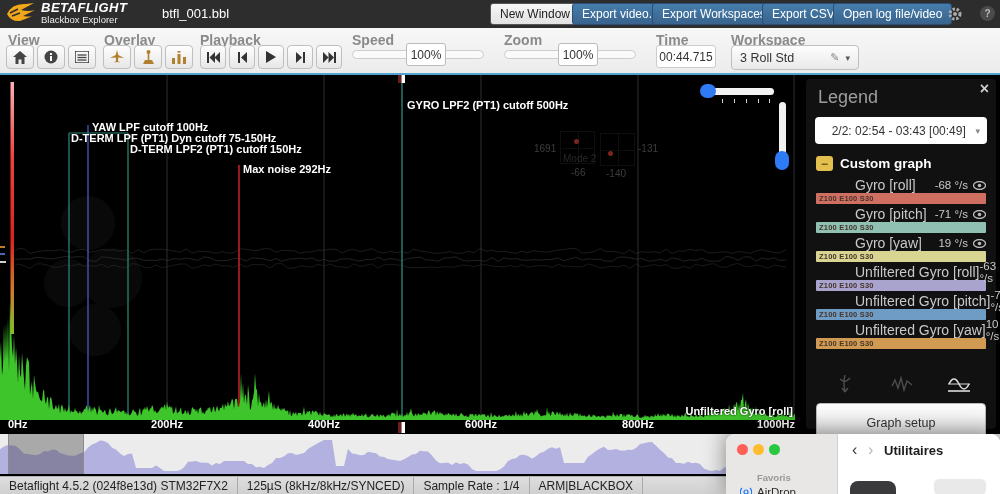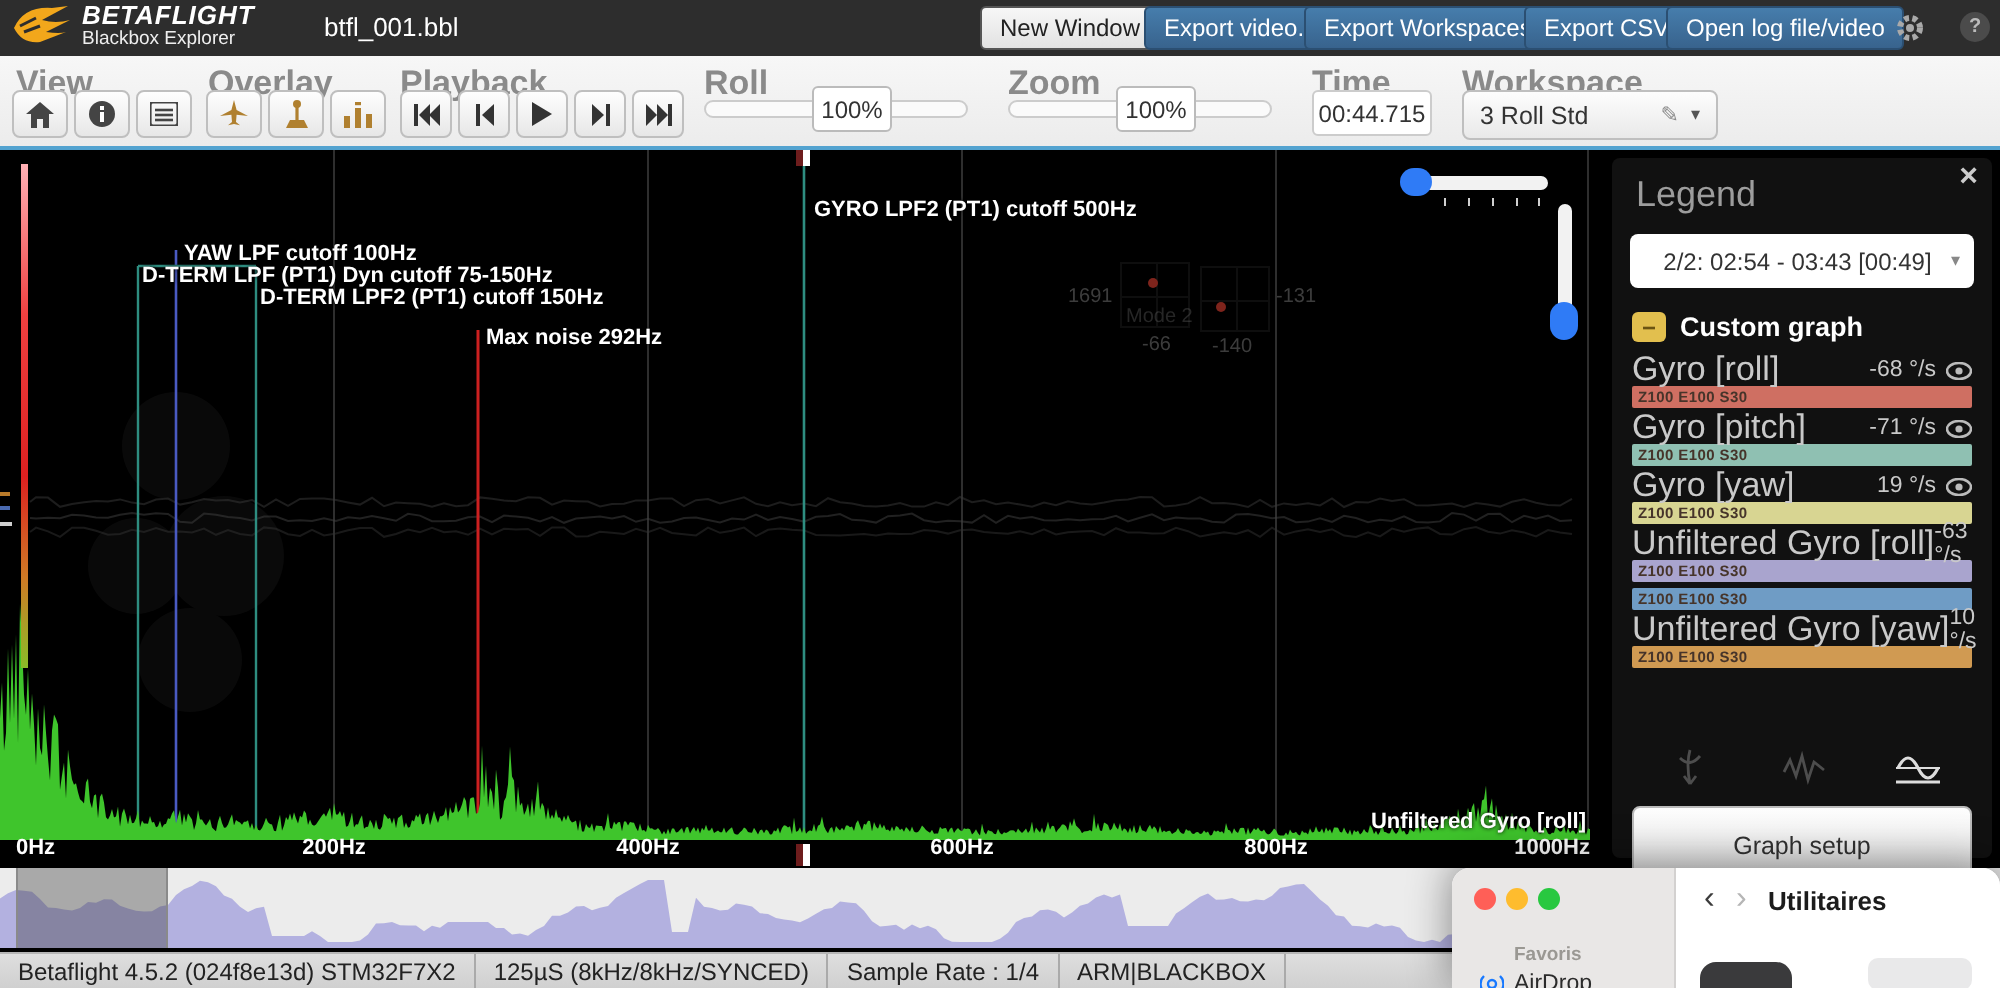--- a/index.html
+++ b/index.html
@@ -14,21 +14,21 @@
   #brand-sub{color:#eee;font-size:9.5px;margin-top:1px;}
   #filename{left:162px;top:6px;color:#fff;font-size:13px;}
   .tb-btn{position:absolute;top:3px;height:22px;border-radius:3px;font-size:12px;
           display:flex;align-items:center;justify-content:center;padding:0 9px;cursor:pointer;box-sizing:border-box;}
   .tb-btn.light{background:linear-gradient(#f7f7f7,#e2e2e2);color:#222;border:1px solid #555;}
   .tb-btn.blue{background:linear-gradient(#467dac,#38638d);color:#fff;border:1px solid #2b4f72;}
   .tb-icon{position:absolute;top:5px;width:18px;height:18px;color:#a9a9a9;}
   
   #toolbar{left:0;top:28px;width:1000px;height:47px;background:linear-gradient(#f7f7f7,#ececec);
            border-bottom:2px solid #53a3d0;box-sizing:border-box;z-index:29;}
-  .grp-label{position:absolute;top:4px;font-size:17px;font-weight:bold;color:#8a8a8a;}
+  .grp-label{position:absolute;top:4px;font-size:14px;font-weight:bold;color:#8a8a8a;}
   .btn{position:absolute;top:17px;height:24px;background:linear-gradient(#fefefe,#e7e7e7);
        border:1px solid #bfbfbf;border-radius:4px;display:flex;align-items:center;justify-content:center;
        cursor:pointer;box-sizing:border-box;color:#4a4a4a;}
   .btn.amber{color:#b0802f;}
   .slider-track{position:absolute;top:22px;width:132px;height:9px;background:#fafafa;border:1px solid #ccc;border-radius:5px;box-sizing:border-box;}
   .slider-tip{position:absolute;top:15px;width:38px;height:21px;background:#fff;border:1px solid #bbb;border-radius:3px;
               font-size:12px;color:#333;display:flex;align-items:center;justify-content:center;}
   #time-input{position:absolute;left:656px;top:17px;width:60px;height:23px;border:1px solid #ccc;border-radius:3px;
               font-size:12px;color:#333;text-align:center;font-family:inherit;background:#fff;box-sizing:border-box;}
   #workspace-select{position:absolute;left:731px;top:17px;width:128px;height:25px;background:linear-gradient(#fdfdfd,#e9e9e9);
@@ -58,21 +58,21 @@
   #log-select{left:9px;top:38px;width:172px;height:27px;background:#fff;border-radius:4px;display:flex;align-items:center;
               font-size:12px;color:#333;padding:0 7px;box-sizing:border-box;cursor:pointer;}
   #log-select .sp{flex:1;text-align:center;}
   #custom-head{left:10px;top:77px;display:flex;align-items:center;gap:7px;}
   #minus-chip{width:17px;height:15px;background:#e2bf4e;border-radius:3px;color:#6b5412;font-size:12px;font-weight:bold;
               display:flex;align-items:center;justify-content:center;cursor:pointer;}
   #custom-label{color:#fff;font-size:13.5px;font-weight:bold;}
   #leg-rows{left:10px;top:99px;width:170px;}
   .leg-row{margin-bottom:3px;}
   .leg-head{display:flex;align-items:center;height:14px;}
-  .leg-name{color:#c9c9c9;font-size:17px;flex:1;white-space:nowrap;}
+  .leg-name{color:#c9c9c9;font-size:14px;flex:1;white-space:nowrap;margin-left:39px;}
   .leg-val{color:#c9c9c9;font-size:11.5px;margin-right:5px;}
   .leg-bar{height:11px;border-radius:1px;margin-top:1px;display:flex;align-items:center;}
   .leg-badge{font-size:7.5px;font-weight:bold;color:#46342a;padding-left:3px;letter-spacing:.2px;}
   .mode-icon{position:absolute;top:293px;width:24px;height:24px;cursor:pointer;}
   #graph-setup{left:10px;top:324px;width:170px;height:40px;background:linear-gradient(#fdfdfd,#e9e9e9);
                border:1px solid #bbb;border-radius:4px;display:flex;align-items:center;justify-content:center;
                font-size:12.5px;color:#333;cursor:pointer;box-sizing:border-box;}
   
   #scrubber{left:0;top:434px;width:1000px;height:40px;background:#ececec;z-index:2;}
   #statusbar{left:0;top:476px;width:1000px;height:18px;background:linear-gradient(#dedede,#cfcfcf);
@@ -115,21 +115,21 @@
     <circle cx="9" cy="9" r="5" fill="none" stroke="#a9a9a9" stroke-width="3" stroke-dasharray="2.4 1.7"></circle>
     <circle cx="9" cy="9" r="2" fill="#a9a9a9"></circle>
   </svg>
   <div class="tb-icon" style="left:980px;width:15px;height:15px;top:6px;border-radius:50%;background:#4b4b4b;display:flex;align-items:center;justify-content:center;font-size:10px;font-weight:bold;color:#bbb;">?</div>
 </div>
 
 <div id="toolbar" class="abs">
   <span class="grp-label" style="left:8px;">View</span>
   <span class="grp-label" style="left:104px;">Overlay</span>
   <span class="grp-label" style="left:200px;">Playback</span>
-  <span class="grp-label" style="left:352px;">Roll</span>
+  <span class="grp-label" style="left:352px;">Speed</span>
   <span class="grp-label" style="left:504px;">Zoom</span>
   <span class="grp-label" style="left:656px;">Time</span>
   <span class="grp-label" style="left:731px;">Workspace</span>
 
   <div class="btn" style="left:6px;width:28px;">
     <svg width="14" height="13" viewBox="0 0 14 13">
         <path d="M7,0 L14,6 L11.5,6 L11.5,13 L8.5,13 L8.5,8.5 L5.5,8.5 L5.5,13 L2.5,13 L2.5,6 L0,6 Z" fill="#444"></path>
       </svg>
   </div>
   <div class="btn" style="left:37px;width:28px;">
@@ -358,20 +358,28 @@
             <svg width="13" height="9" viewBox="0 0 13 9">
               <ellipse cx="6.5" cy="4.5" rx="6" ry="4" fill="none" stroke="#bbb" stroke-width="1.3"></ellipse>
               <circle cx="6.5" cy="4.5" r="1.8" fill="#bbb"></circle>
             </svg>
           </div>
           <div class="leg-bar" style="background:#a9a4ce;">
             <span class="leg-badge">Z100 E100 S30</span>
           </div>
         </div>
         <div class="leg-row">
+          <div class="leg-head">
+            <span class="leg-name">Unfiltered Gyro [pitch]</span>
+            <span class="leg-val">-74 °/s</span>
+            <svg width="13" height="9" viewBox="0 0 13 9">
+              <ellipse cx="6.5" cy="4.5" rx="6" ry="4" fill="none" stroke="#bbb" stroke-width="1.3"></ellipse>
+              <circle cx="6.5" cy="4.5" r="1.8" fill="#bbb"></circle>
+            </svg>
+          </div>
           <div class="leg-bar" style="background:#6f9cc5;">
             <span class="leg-badge">Z100 E100 S30</span>
           </div>
         </div>
         <div class="leg-row">
           <div class="leg-head">
             <span class="leg-name">Unfiltered Gyro [yaw]</span>
             <span class="leg-val">10 °/s</span>
             <svg width="13" height="9" viewBox="0 0 13 9">
               <ellipse cx="6.5" cy="4.5" rx="6" ry="4" fill="none" stroke="#bbb" stroke-width="1.3"></ellipse>

